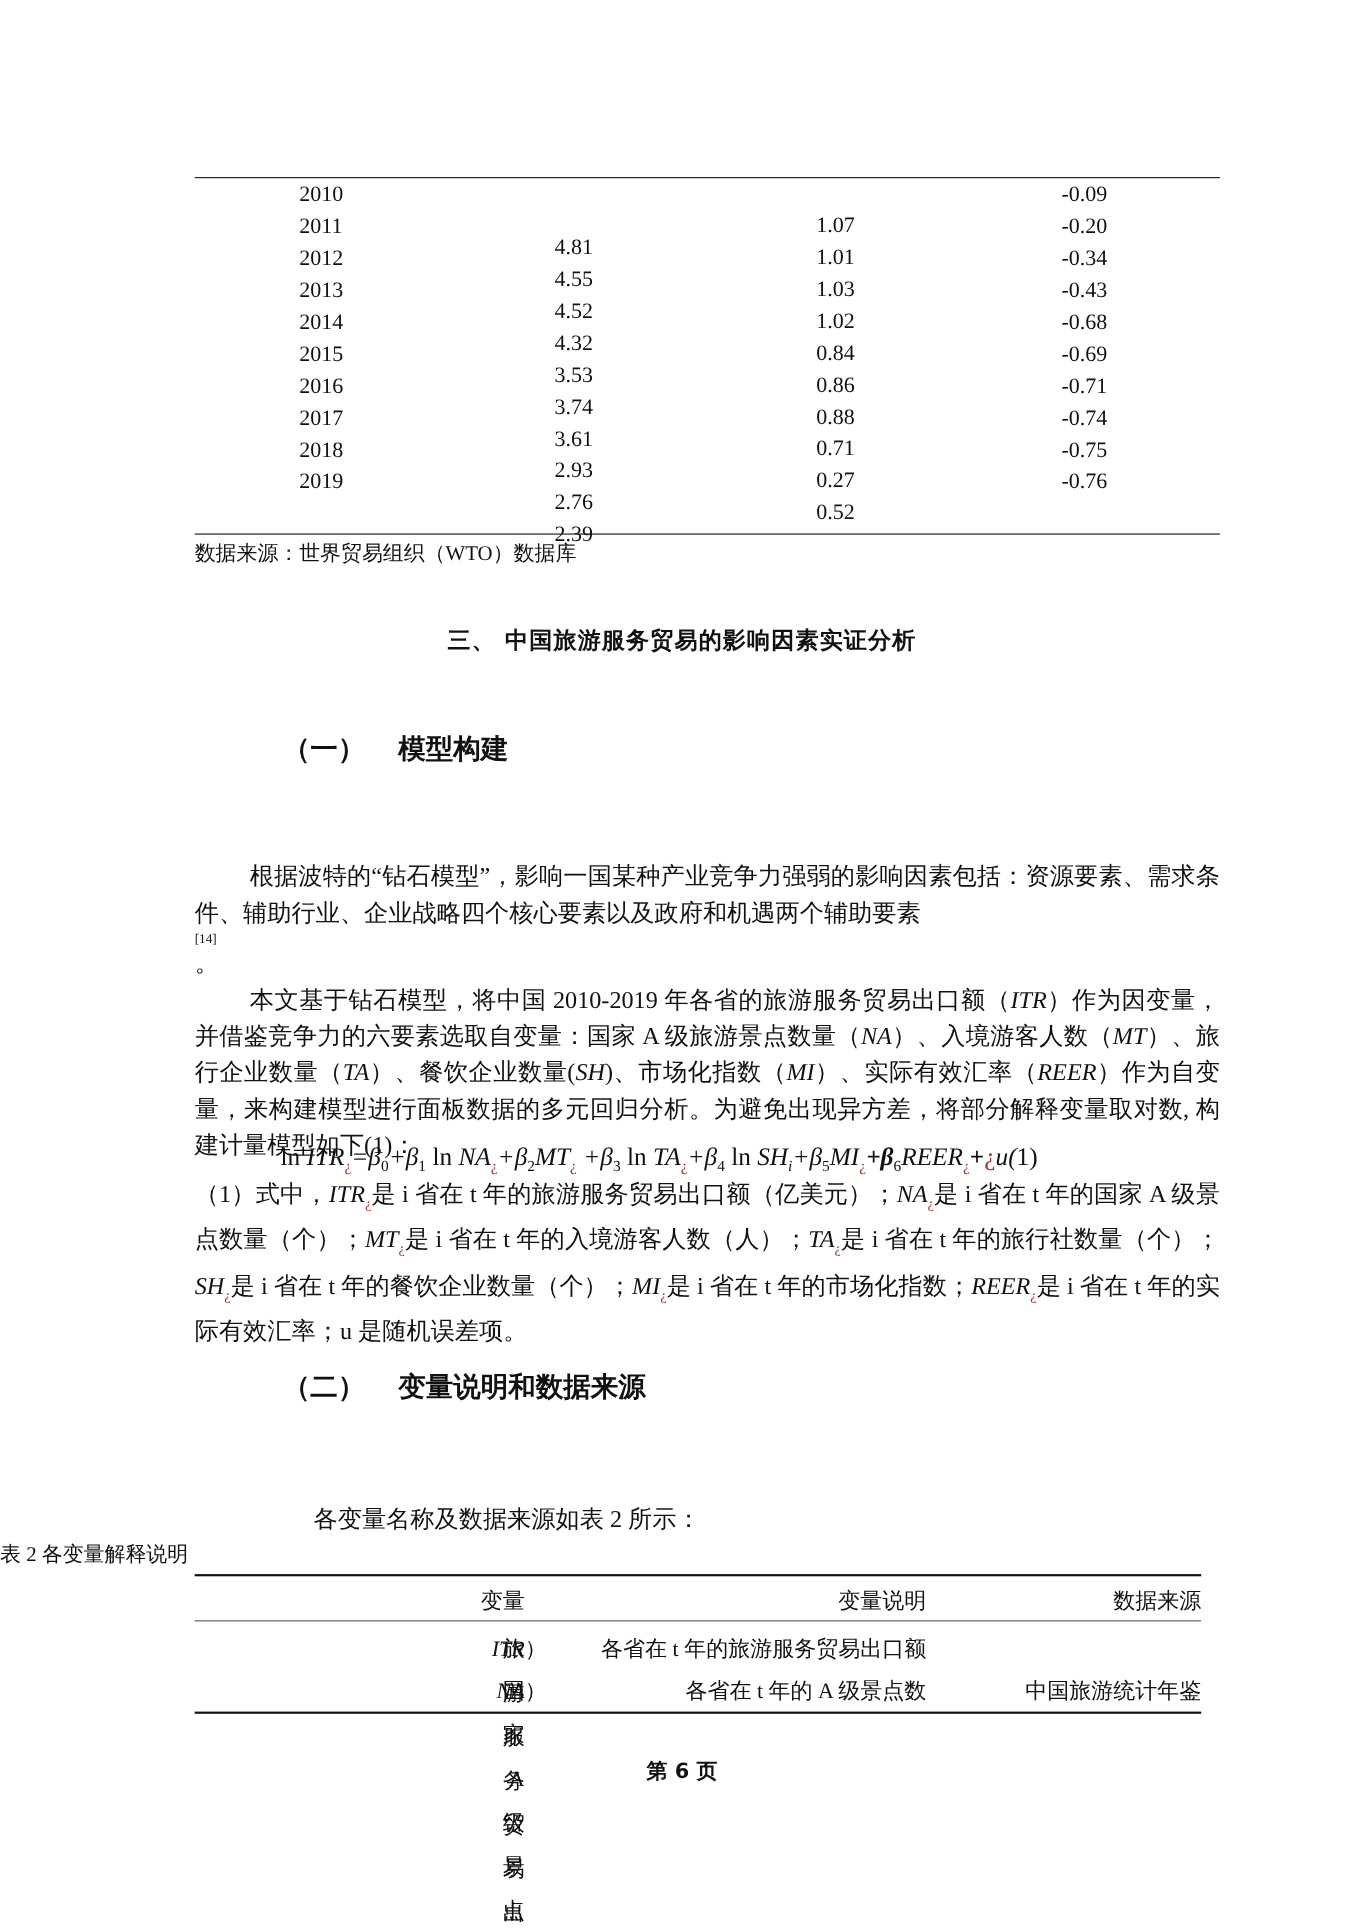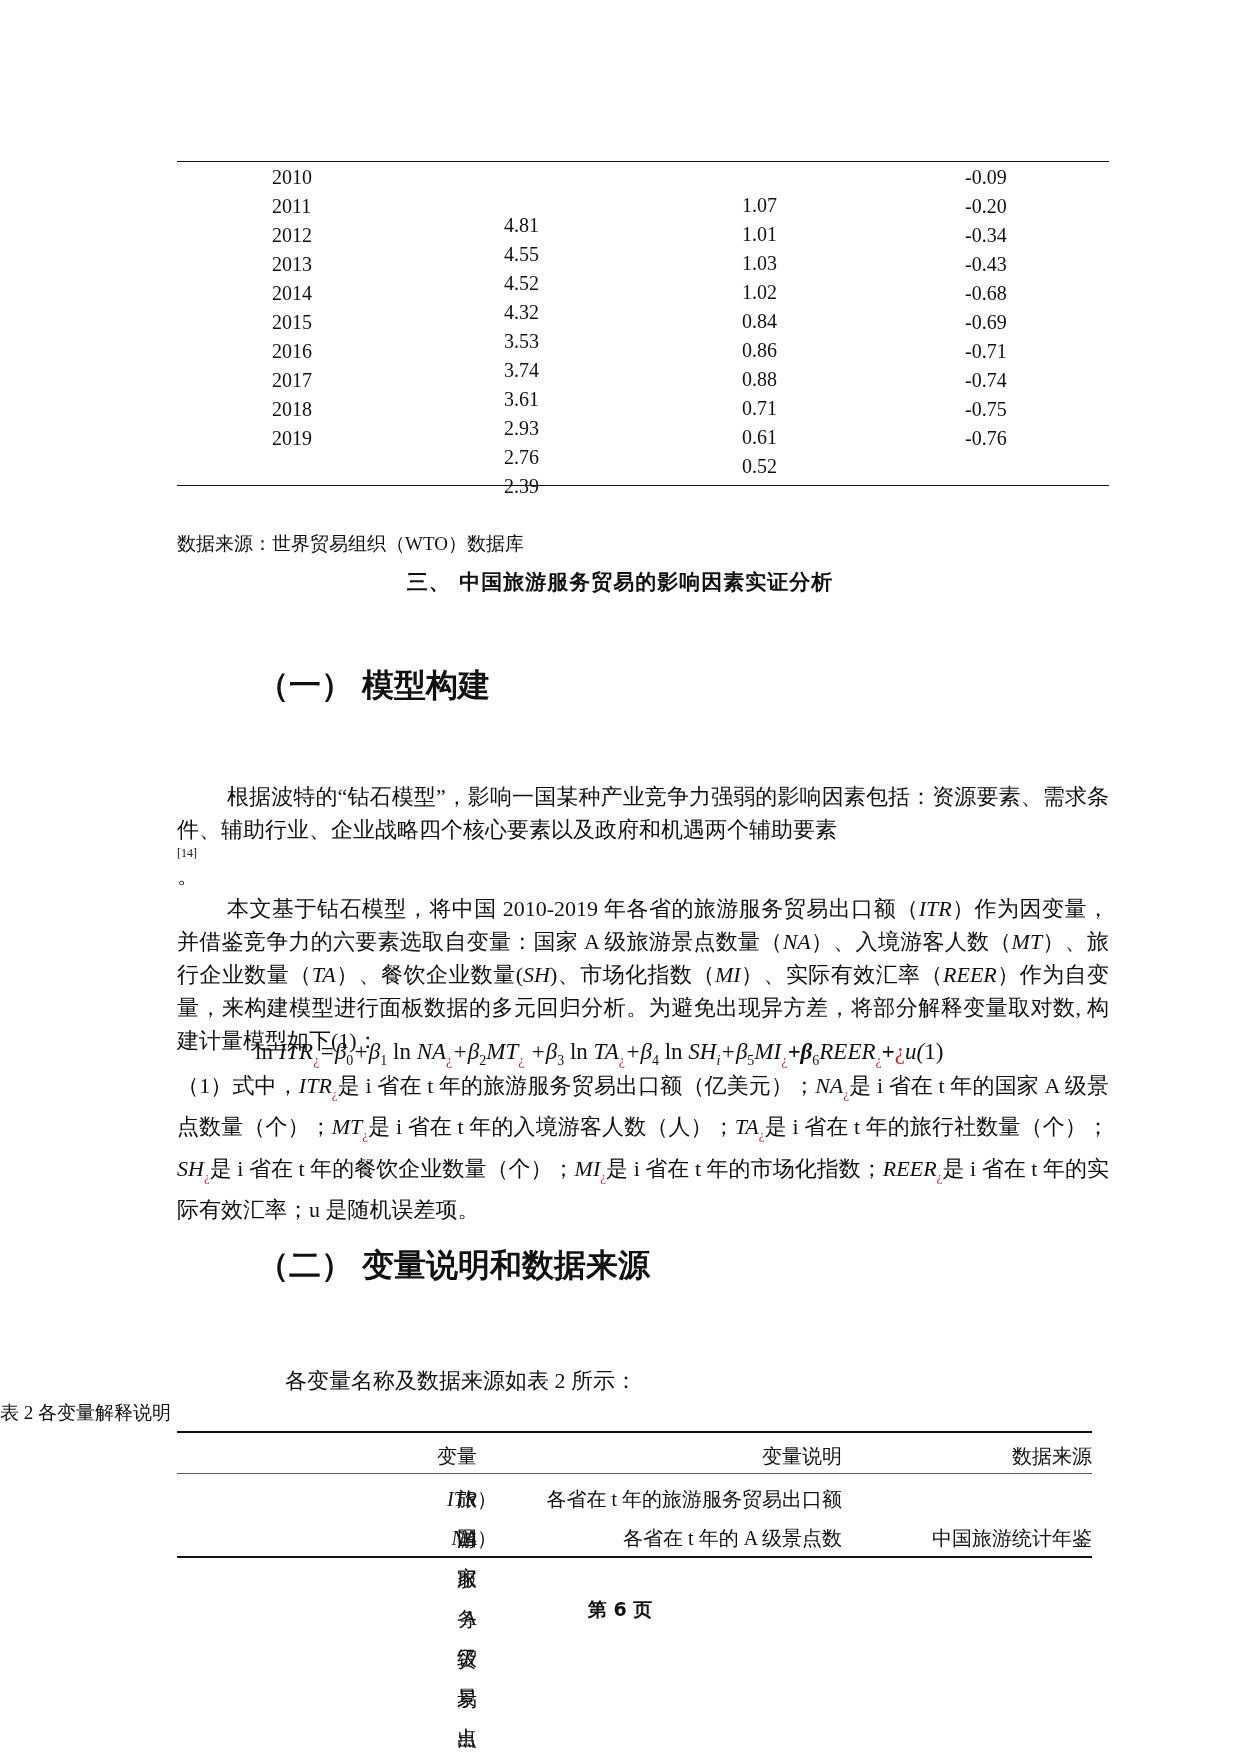--- a/index.html
+++ b/index.html
@@ -5,26 +5,26 @@
   html, body { margin: 0; padding: 0; background: #ffffff; }
   body { width: 1240px; height: 1754px; position: relative; overflow: hidden;
          font-family: "Liberation Serif", "DejaVu Serif", serif; color: #111; }
   .page { position: absolute; left: 0; top: 0; width: 1240px; height: 1252px; }
   .t1-top { position: absolute; left: 177px; top: 161px; width: 932px; height: 0; border-top: 1.5px solid #111; }
   .t1-bottom { position: absolute; left: 177px; top: 486px; width: 932px; height: 0; border-top: 1.5px solid #111; }
   .t1-row { position: absolute; left: 177px; width: 932px; height: 32px; font-size: 20px; line-height: 32px; }
   .t1-row span { position: absolute; top: 0; }
   .c1 { left: 95px; } .c2 { left: 327px; margin-top: 48px; } .c3 { left: 565px; margin-top: 28px; } .c4 { left: 788px; }
 
-  .source-note { position: absolute; left: 177px; top: 490px; font-size: 19px; line-height: 28px; margin-top: 40px; }
+  .source-note { position: absolute; left: 177px; top: 490px; font-size: 19px; line-height: 28px; }
 
   .h1 { position: absolute; left: 0; width: 1240px; top: 568px; text-align: center;
         font-family: "DejaVu Sans", "Liberation Sans", sans-serif; font-weight: bold; font-size: 21px; letter-spacing: 1px; }
   .h2 { position: absolute; left: 257px; font-family: "DejaVu Sans", "Liberation Sans", sans-serif;
-        font-weight: bold; font-size: 32px; }
+        font-weight: bold; font-size: 25px; }
   .h2 .num { display: inline-block; width: 105px; }
 
   .para { position: absolute; left: 177px; width: 932px; font-size: 22px; line-height: 33px;
           text-align: justify; }
   .indent { text-indent: 50px; }
   .sup { font-size: 12px; vertical-align: top; line-height: 14px; }
   i { font-style: italic; }
   sub.red { color: #b0302a; font-size: 13px; }
   .formula { position: absolute; left: 255px; top: 1036px; font-size: 23px; line-height: 32px; white-space: nowrap; }
   .formula sub { font-size: 14px; }
@@ -93,21 +93,21 @@
     </div>
     <div class="t1-row" style="top:364px">
       <span class="c1">2017</span>
       <span class="c2">2.93</span>
       <span class="c3">0.71</span>
       <span class="c4">-0.74</span>
     </div>
     <div class="t1-row" style="top:393px">
       <span class="c1">2018</span>
       <span class="c2">2.76</span>
-      <span class="c3">0.61</span>
+      <span class="c3">0.27</span>
       <span class="c4">-0.75</span>
     </div>
     <div class="t1-row" style="top:422px">
       <span class="c1">2019</span>
       <span class="c2">2.39</span>
       <span class="c3">0.52</span>
       <span class="c4">-0.76</span>
     </div>
   </div>
   <div class="t1-bottom" style="top:485px"></div>

